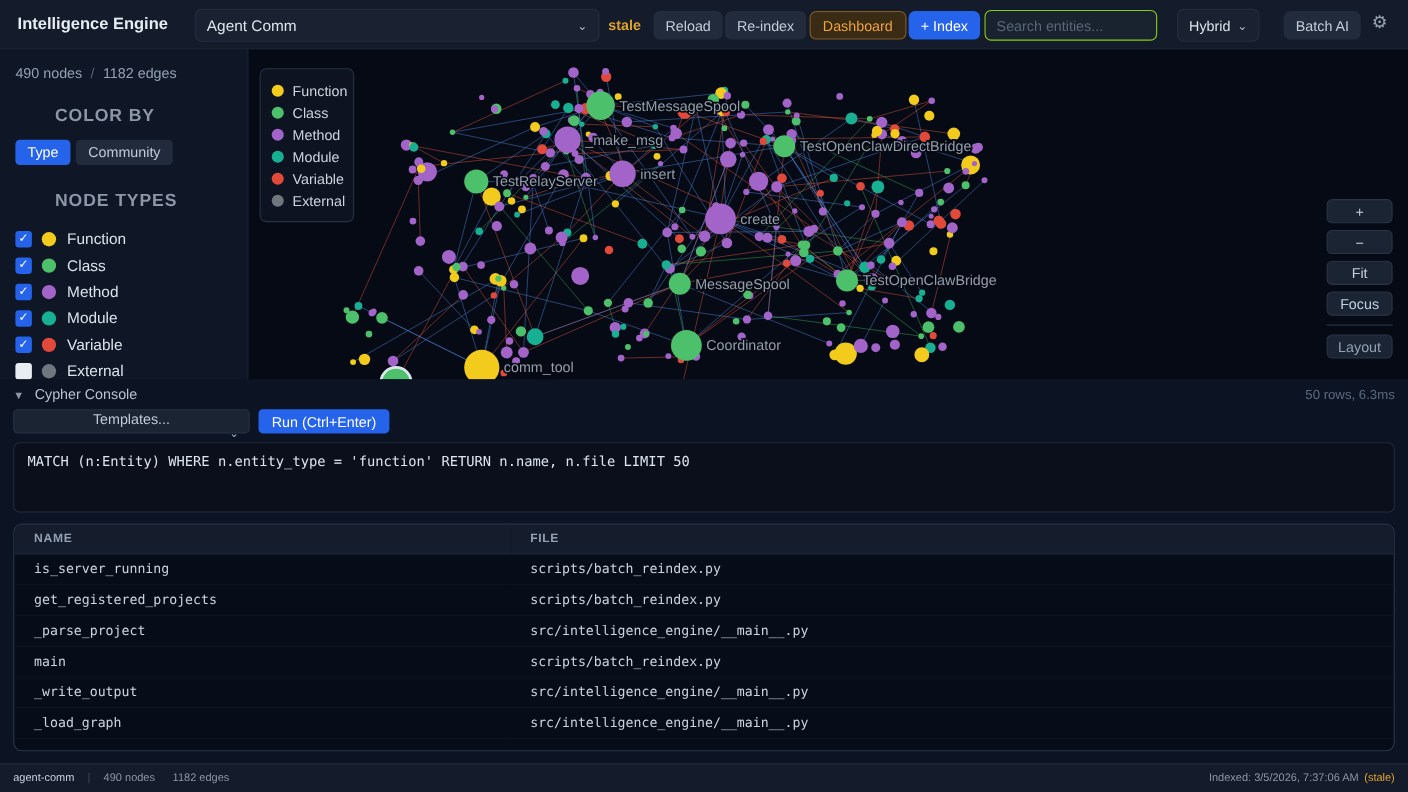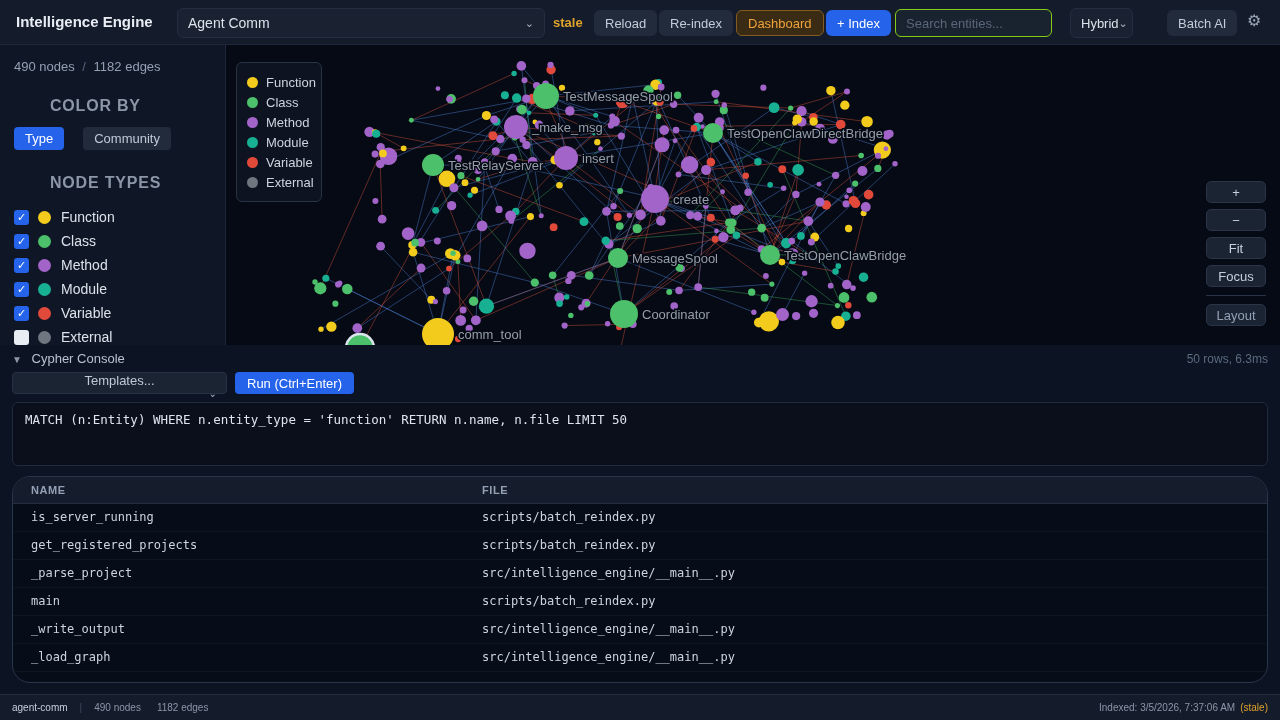--- a/index.html
+++ b/index.html
@@ -9,21 +9,21 @@
   
   .topbar { position:absolute; top:0; left:0; width:1280px; height:45px;
     background:#141b2a; border-bottom:1px solid #1f2838; }
   .topbar > * { position:absolute; }
   .app-title { left:16px; top:13px; font-size:15px; font-weight:bold; color:#e8edf4; }
   .t-select { background:#1a2231; border:1px solid #232e40; border-radius:6px;
     height:30px; top:8px; display:flex; align-items:center; padding:0 10px;
     font-size:14px; color:#dbe2ea; cursor:pointer; }
   .t-select .chev { margin-left:auto; color:#aab4c2; font-size:11px; }
   #project-select { left:177px; width:368px; }
-  #mode-select { left:1070px; width:63px; font-size:13px; }
+  #mode-select { left:1070px; width:75px; font-size:13px; }
   .stale-badge { left:553px; top:15px; font-size:13px; font-weight:bold; color:#dfa32c; }
   .tbtn { top:10px; height:26px; border:none; border-radius:6px; background:#222b3b;
     color:#c3ccd9; font-size:13px; font-family:inherit; padding:0 11px; cursor:pointer; }
   #btn-reload { left:594px; }
   #btn-reindex { left:659px; }
   #btn-dashboard { left:736px; background:#3a2b14; color:#f0a23c; border:1px solid #845c20; }
   #btn-index { left:826px; background:#2563eb; color:#fff; }
   #btn-batchai { left:1167px; }
   #search-input { left:895px; top:9px; width:157px; height:28px; background:#19222f;
     border:1px solid #84cc16; border-radius:6px; color:#aab4c2; font-size:13px;
@@ -31,21 +31,21 @@
   #search-input::placeholder { color:#5a6778; }
   .gear { left:1247px; top:13px; font-size:16px; color:#98a4b3; cursor:pointer; line-height:1; }
 
   
   .sidebar { position:absolute; top:45px; left:0; width:226px; height:300px;
     background:#0f1625; border-right:1px solid #1d2638; padding:14px; overflow:hidden; }
   .stats-line { font-size:13px; color:#93a0b4; }
   .stats-line .sep { color:#55617a; margin:0 4px; }
   .sec-heading { font-size:16px; font-weight:bold; letter-spacing:0.8px; color:#8b96a6;margin-left:36px; }
   #colorby-heading { margin-top:23px; }
-  .colorby-btns { margin-top:12px; display:flex; gap:19px; }
+  .colorby-btns { margin-top:12px; display:flex; gap:5px; }
   .cb-btn { height:23px; padding:0 11px; font-size:13px; font-family:inherit;
     border:none; border-radius:4px; background:#222b3b; color:#c0cad6; cursor:pointer; }
   .cb-btn.active { background:#2563eb; color:#fff; }
   #nodetypes-heading { margin-top:24px; }
   .nt-list { margin-top:13px; }
   .nt-row { display:flex; align-items:center; height:24px; cursor:pointer; }
   .cb { width:15px; height:15px; border-radius:3px; background:#e8edf4; color:#fff;
     font-size:11px; line-height:15px; text-align:center; flex:0 0 15px; }
   .cb.on { background:#2563eb; }
   .dot { width:13px; height:13px; border-radius:50%; margin-left:9px; flex:0 0 13px; }
@@ -77,21 +77,21 @@
     border:1px solid #273144; border-radius:4px; display:flex; align-items:center;
     padding:0 9px; font-size:13px; color:#c0cad6; cursor:pointer;flex-direction:column; }
   #templates-select .chev { margin-left:auto; color:#aab4c2; font-size:10px; }
   #btn-run { left:235px; top:27px; height:22px; padding:0 12px; background:#2563eb;
     border:none; border-radius:4px; color:#fff; font-size:13px; font-family:inherit; cursor:pointer; }
   .query-box { left:12px; top:57px; width:1256px; height:64px; background:#0a0f1b;
     border:1px solid #202b3c; border-radius:6px; padding:9px 12px; resize:none;
     font-family:"DejaVu Sans Mono", monospace; font-size:12.5px; color:#dde4ee;
     line-height:1.35; outline:none; }
   .results { left:12px; top:131px; width:1256px; height:207px; background:#070d18;
-    border:1px solid #29364a; border-radius:18px; overflow:hidden; }
+    border:1px solid #29364a; border-radius:8px; overflow:hidden; }
   .res-table { width:100%; border-collapse:collapse; }
   .res-table th { background:#151d2d; height:26px; text-align:left; font-size:11px;
     letter-spacing:0.6px; color:#93a0b4; padding:0 0 0 18px; border-bottom:1px solid #232e40; }
   .res-table td { height:28px; font-family:"DejaVu Sans Mono", monospace; font-size:12px;
     color:#ccd4de; padding:0 0 0 18px; border-bottom:1px solid #0e1624; }
   .col-file { width:803px; }
 
   
   .statusbar { position:absolute; top:694px; left:0; width:1280px; height:26px;
     background:#141b2a; border-top:1px solid #232c3b; display:flex; align-items:center;

